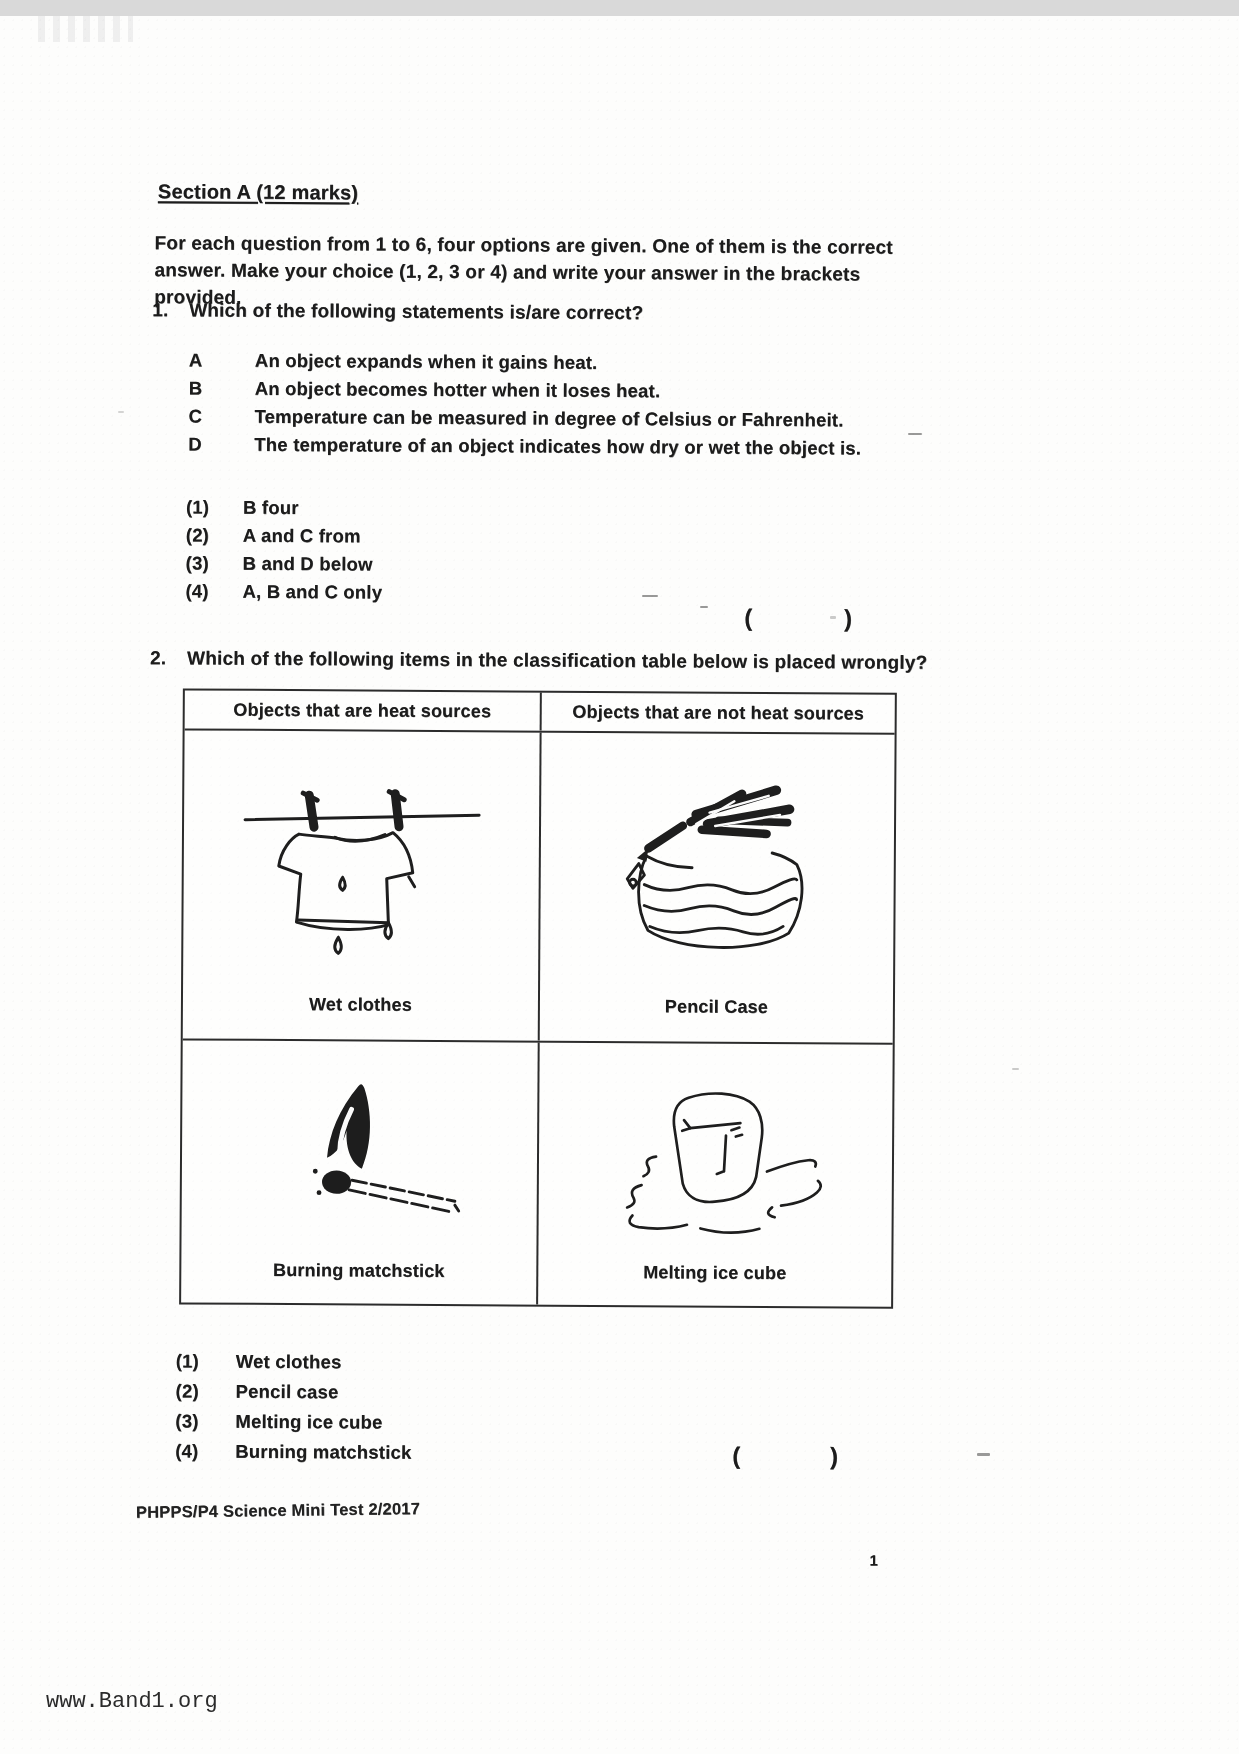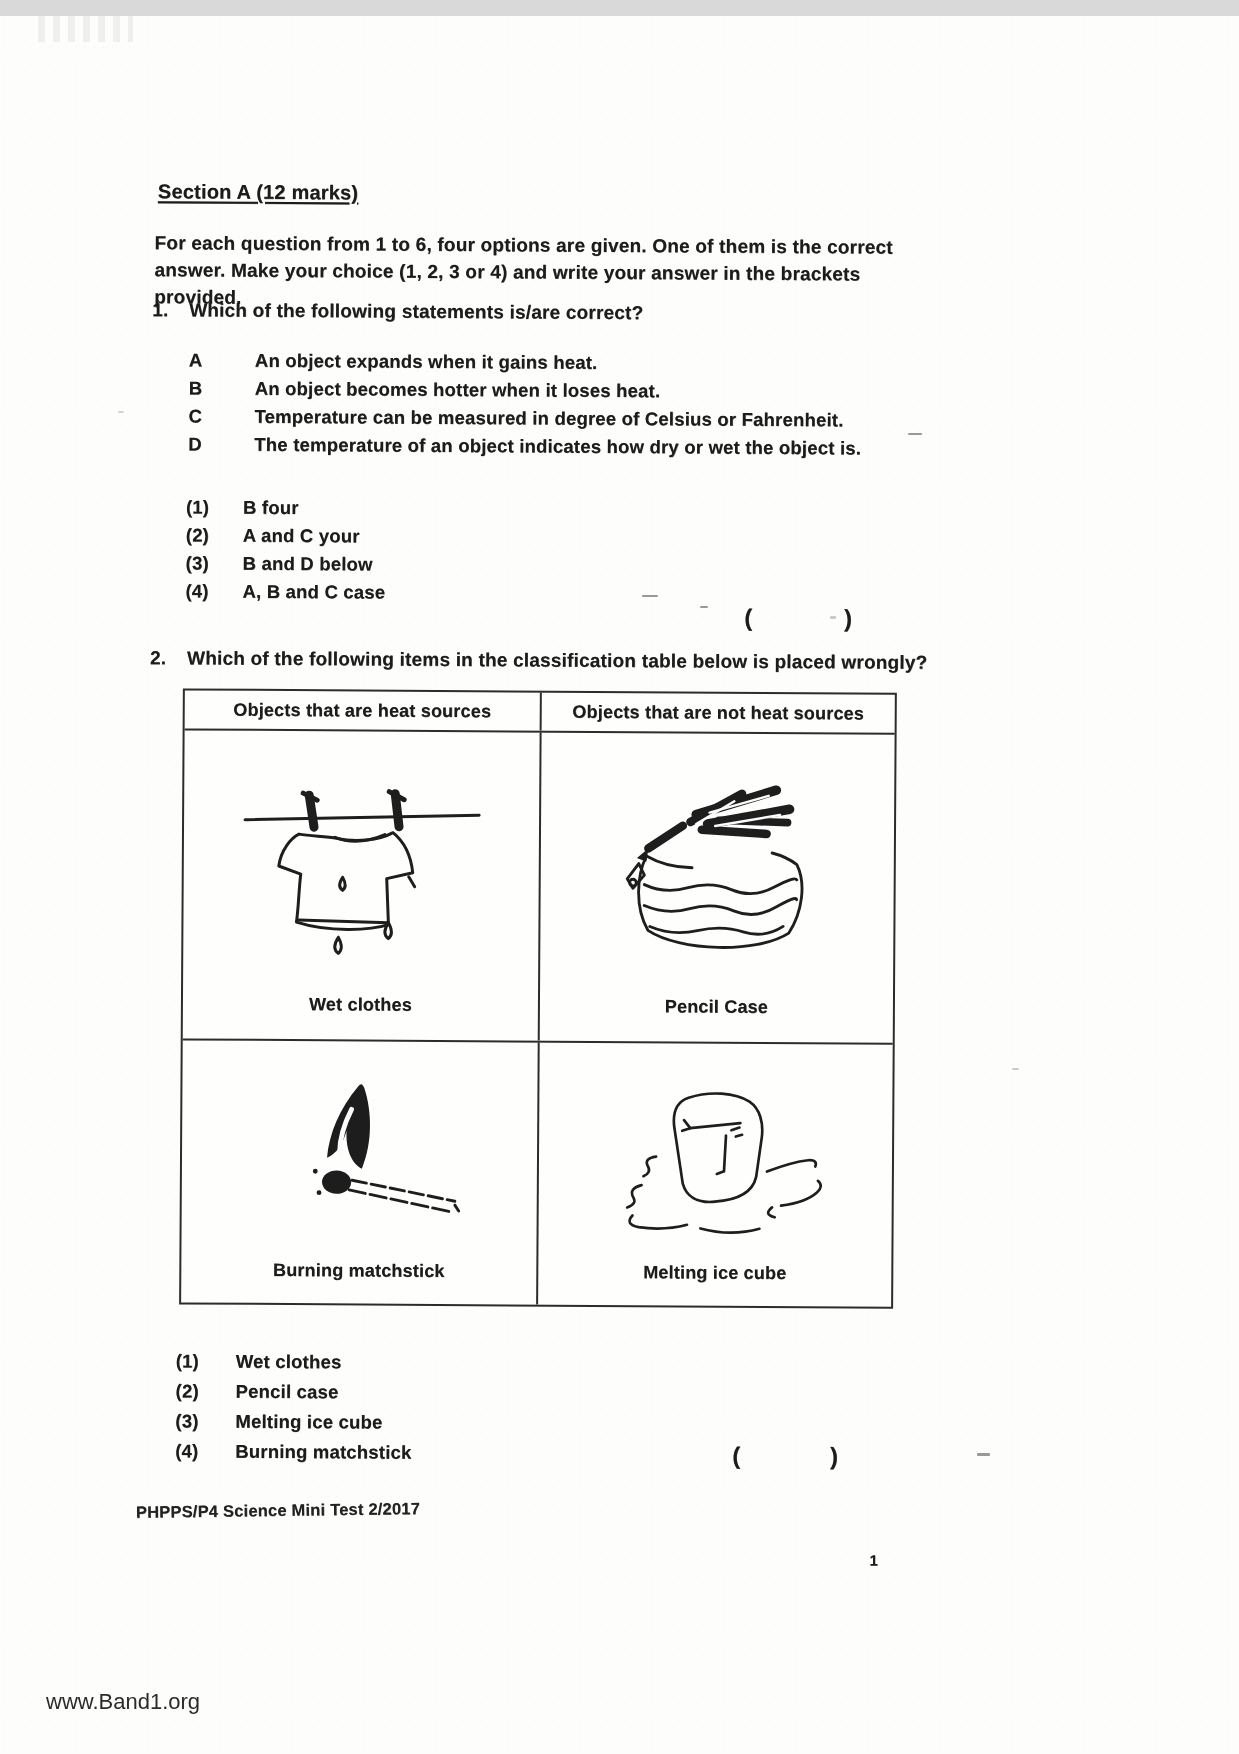--- a/index.html
+++ b/index.html
@@ -52,21 +52,21 @@
   .clf-row1 .clf-cell { height:308px; padding:14px 6px 24px; }
   .clf-row2 .clf-cell { height:262px; padding:12px 6px 22px; }
   .cell-art { flex:1; display:flex; align-items:center; justify-content:center; }
   .cell-caption { font-size:18px; font-weight:600; }
   .sketch { stroke:#1e1e1e; stroke-width:3; fill:none; stroke-linecap:round; stroke-linejoin:round; }
 
   .footer-code { position:absolute; left:144px; top:1484px; font-size:16.5px; font-weight:700;
     transform:rotate(-1.1deg); color:#222; }
   .page-num { position:absolute; left:878px; top:1531px; font-size:15px; font-weight:700; }
   .watermark { position:absolute; left:46px; top:1673px; font-size:22px;
-    font-family:Liberation Sans, sans-serif; color:#2b2b2b; }
+    font-family:Liberation Mono, monospace; color:#2b2b2b; }
 
   .corner-smudge { position:absolute; left:38px; top:0; width:95px; height:26px;
     background:repeating-linear-gradient(90deg, rgba(115,115,122,0.10) 0 7px, rgba(0,0,0,0) 7px 15px); }
   .speck { position:absolute; background:rgba(30,30,30,0.45); border-radius:1px; }
   .sp1 { left:908px; top:417px; width:14px; height:2px; }
   .sp2 { left:642px; top:579px; width:16px; height:2px; }
   .sp3 { left:700px; top:590px; width:8px; height:2px; }
   .sp4 { left:830px; top:600px; width:6px; height:3px; opacity:.5; }
   .sp5 { left:977px; top:1437px; width:13px; height:2.5px; }
   .sp6 { left:1012px; top:1052px; width:7px; height:2px; opacity:.5; }
@@ -126,29 +126,29 @@
       </div>
     </div>
 
     <div class="options q1-options scan-text">
       <div class="opt">
         <span>(1)</span>
         <span>B four</span>
       </div>
       <div class="opt">
         <span>(2)</span>
-        <span>A and C your</span>
+        <span>A and C from</span>
       </div>
       <div class="opt">
         <span>(3)</span>
         <span>B and D below</span>
       </div>
       <div class="opt">
         <span>(4)</span>
-        <span>A, B and C case</span>
+        <span>A, B and C only</span>
       </div>
     </div>
 
     <div class="brackets brackets-q1 scan-text">
       <span>(</span>
       <span>)</span>
     </div>
 
     <div class="q-row q2-row scan-text">
       <span class="q-num">2.</span>

